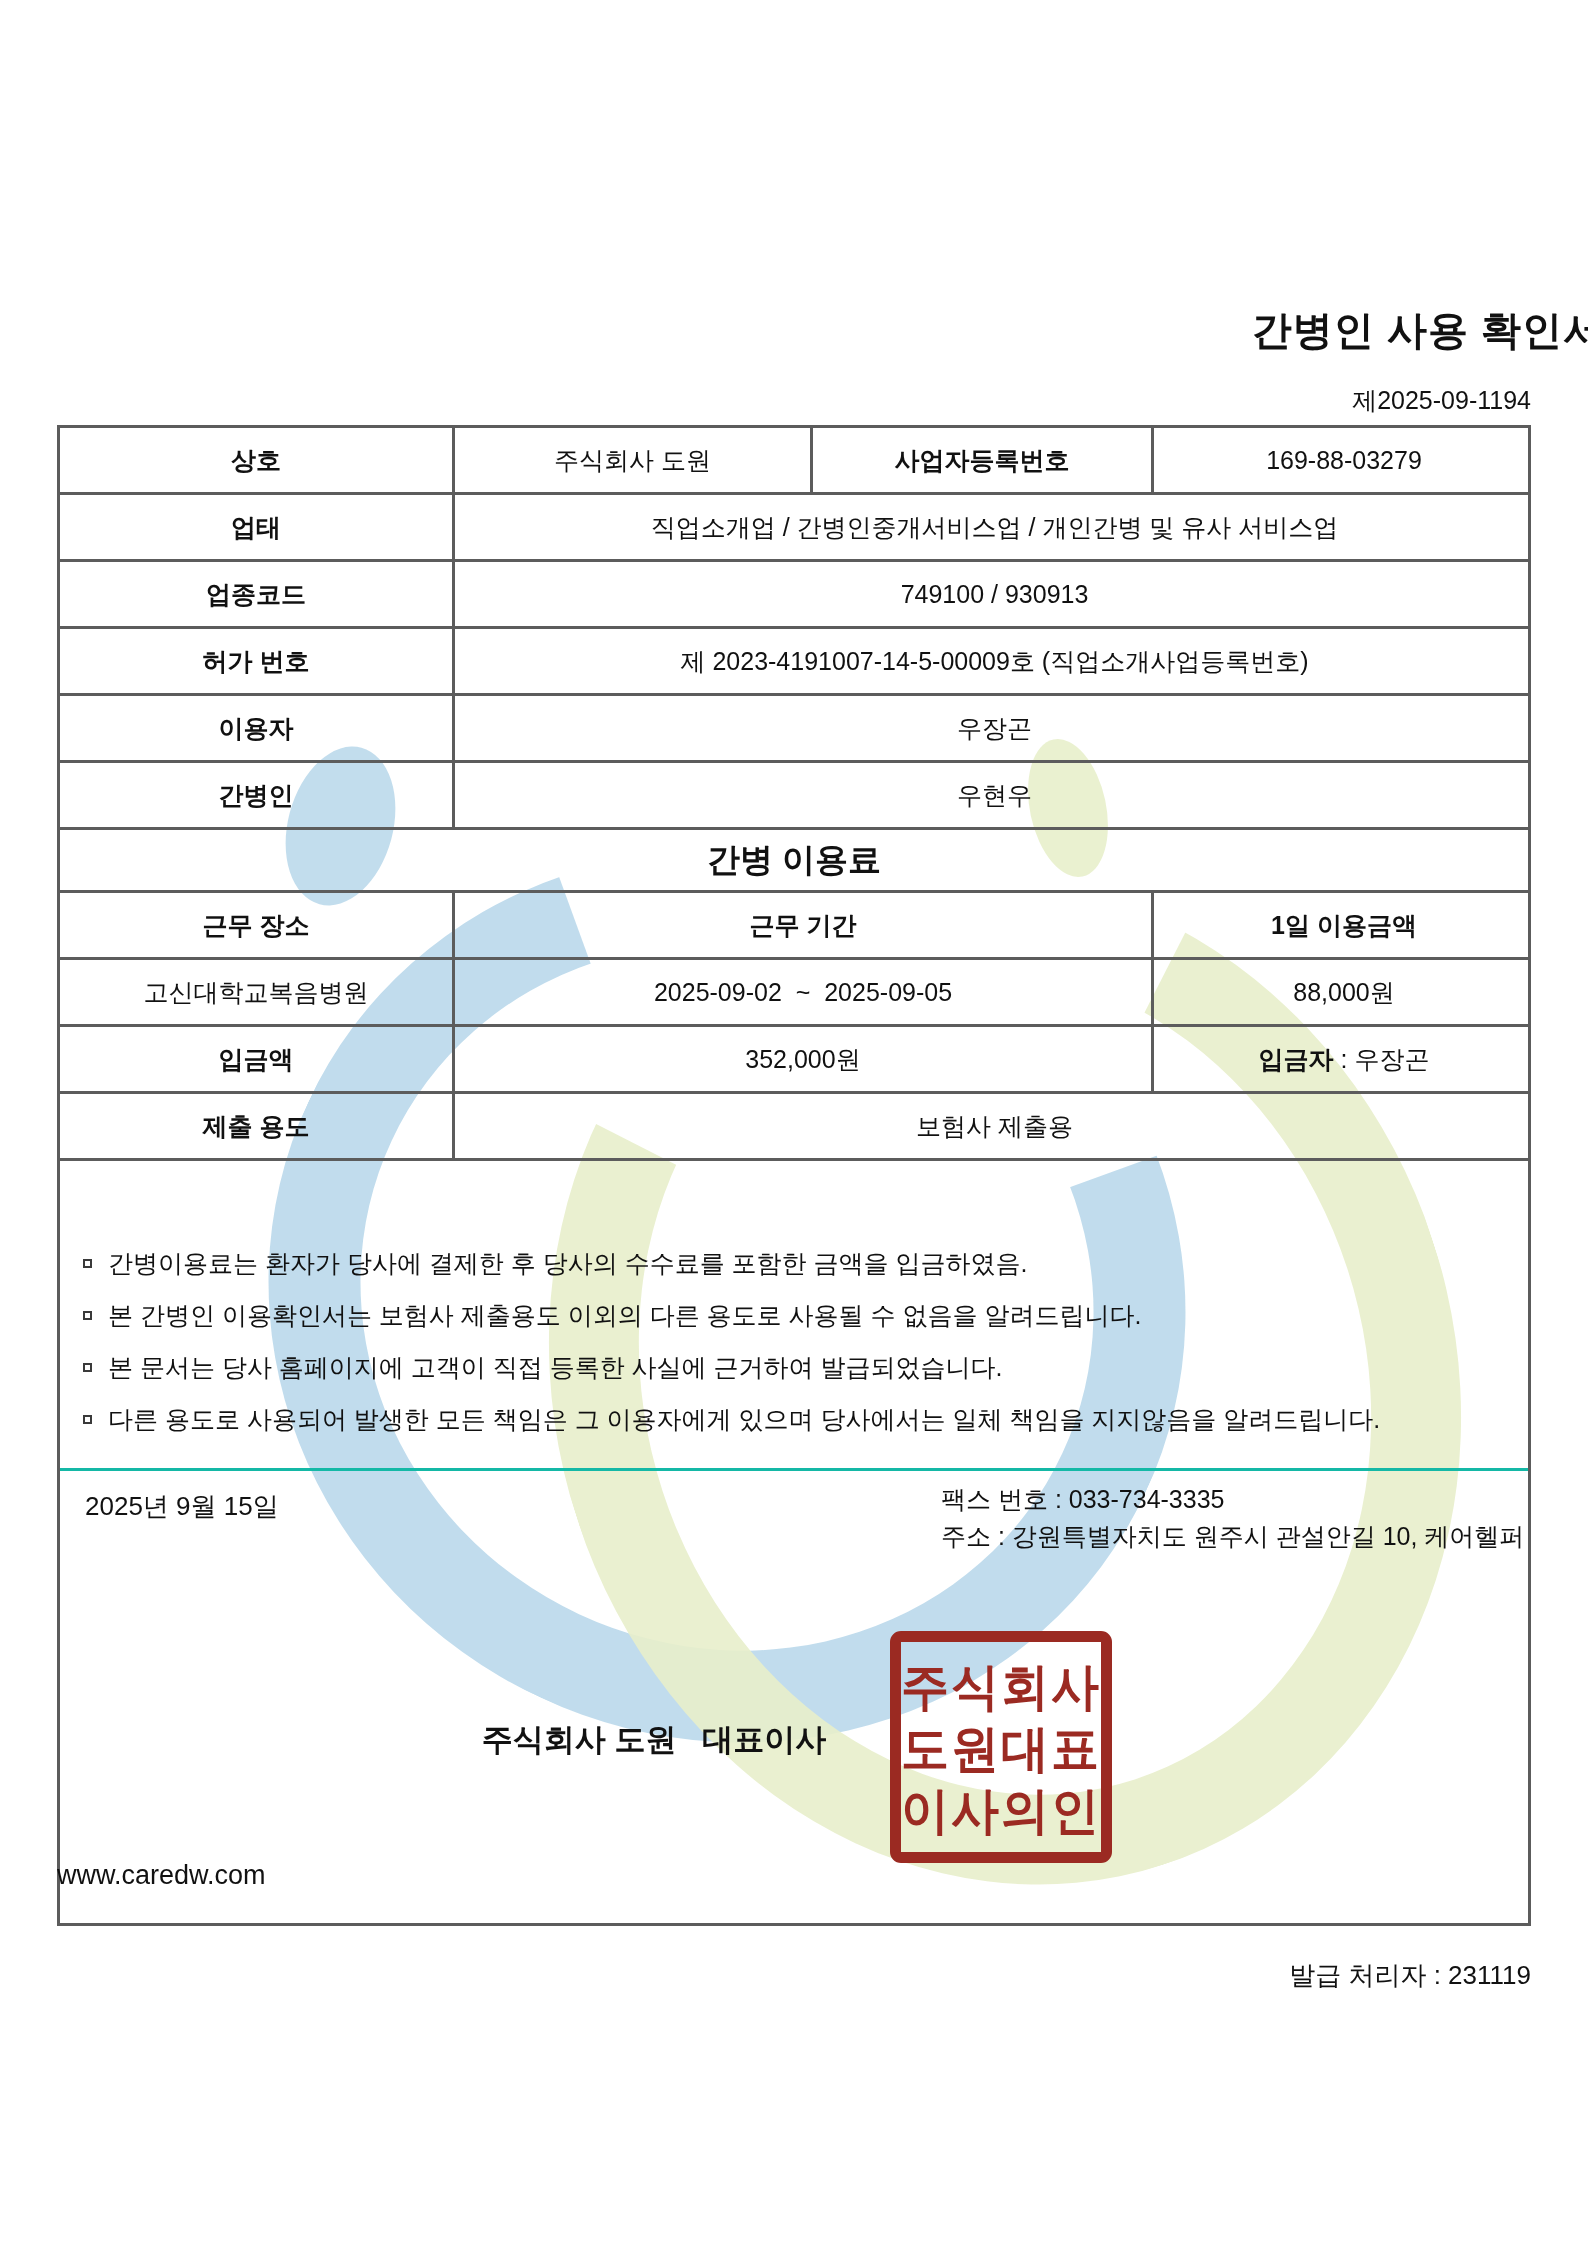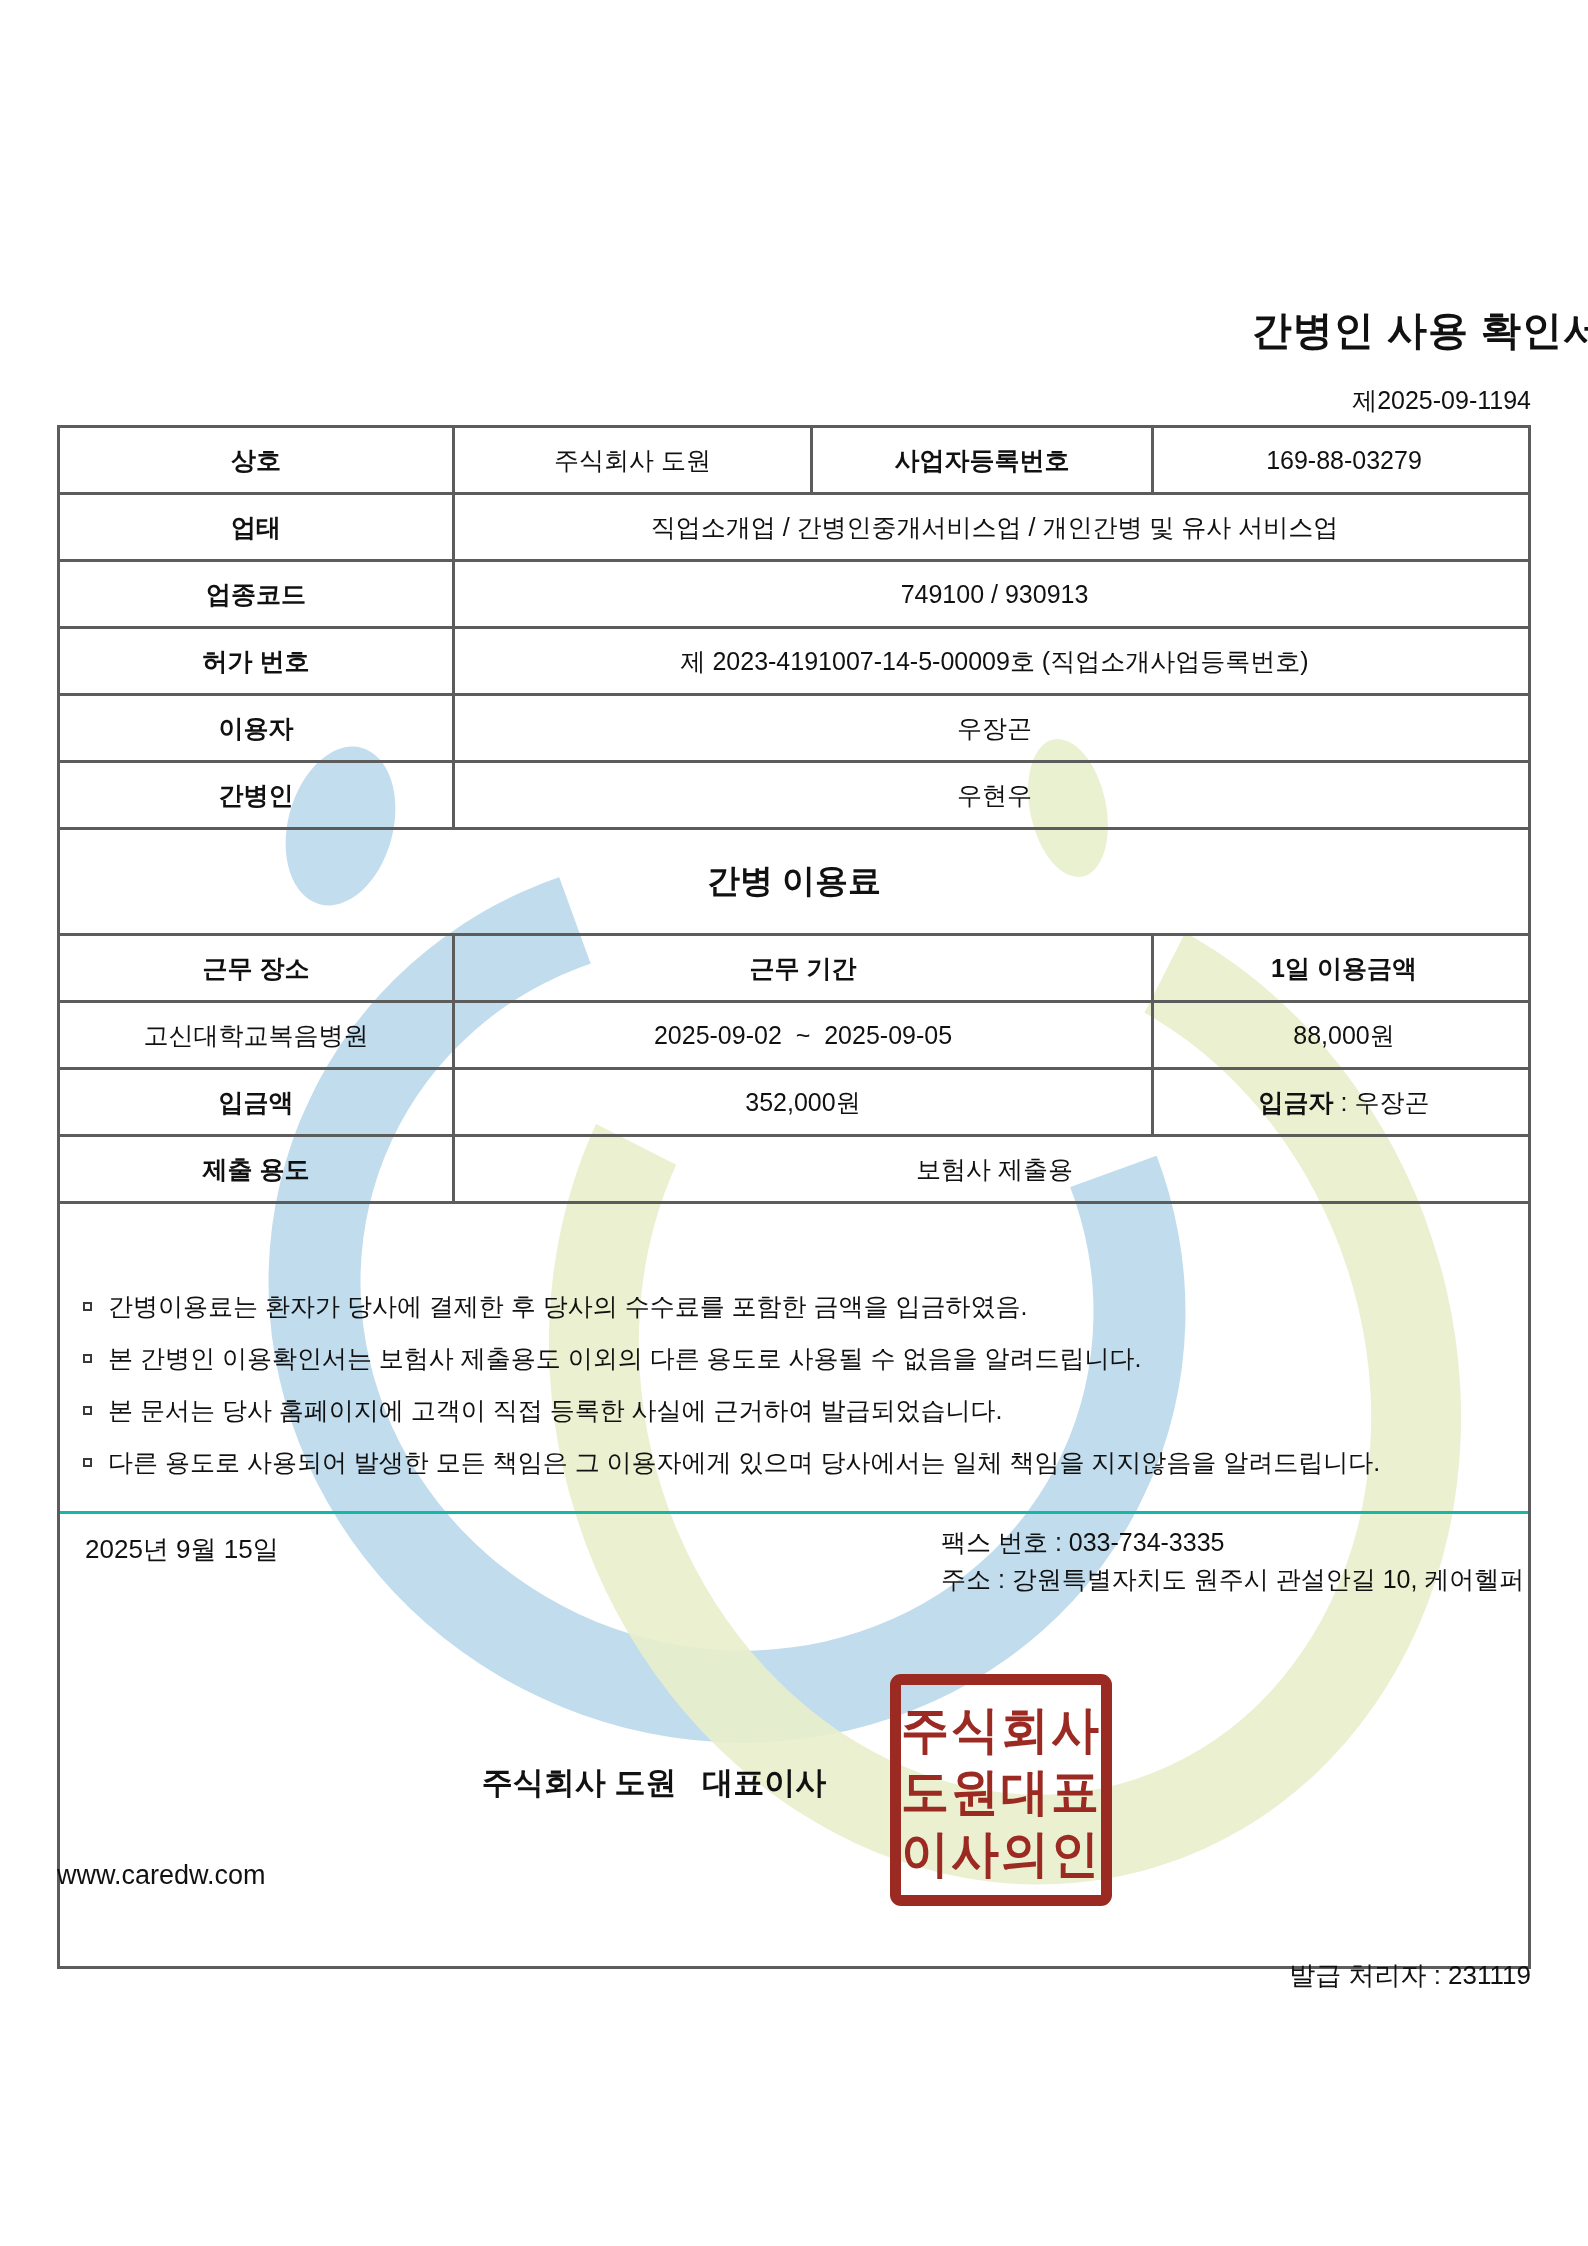--- a/index.html
+++ b/index.html
@@ -35,21 +35,21 @@
     text-align:right; font-size:40px; font-weight:700; letter-spacing:1px;
   }
   .doc-no {
     position:absolute; top:384px; right:57px; font-size:25px;
   }
   .doc-table {
     position:absolute; left:57px; top:425px; width:1474px;
     border:3px solid #5c5c5c; box-sizing:border-box;
   }
   .row { display:grid; height:67px; box-sizing:border-box; border-bottom:3px solid #5c5c5c; }
-  .row.tall { height:106px; }
+  .row.tall { height:63px; }
   .cols-4 { grid-template-columns:395px 358px 341px 380px; }
   .cols-2 { grid-template-columns:395px 1079px; }
   .cols-3 { grid-template-columns:395px 699px 380px; }
   .cols-2b { grid-template-columns:395px 1079px; }
   .cell {
     display:flex; align-items:center; justify-content:center;
     border-right:3px solid #5c5c5c; box-sizing:border-box;
     font-size:25px; text-align:right; white-space:pre;
   }
   .cell:last-child { border-right:none; }

